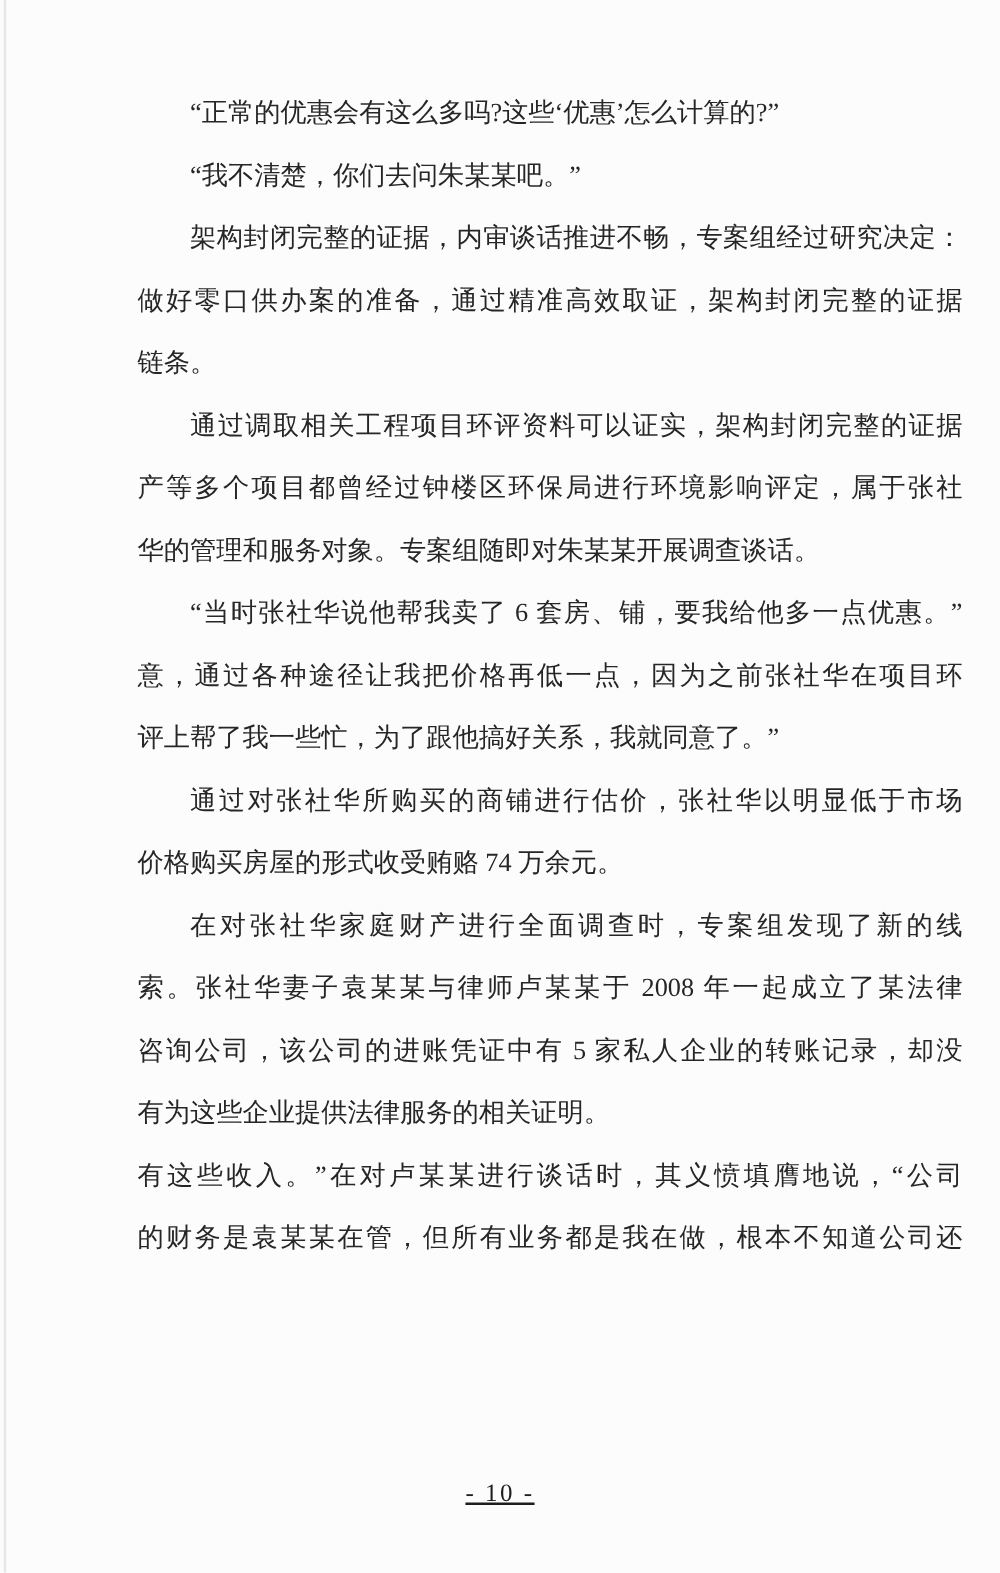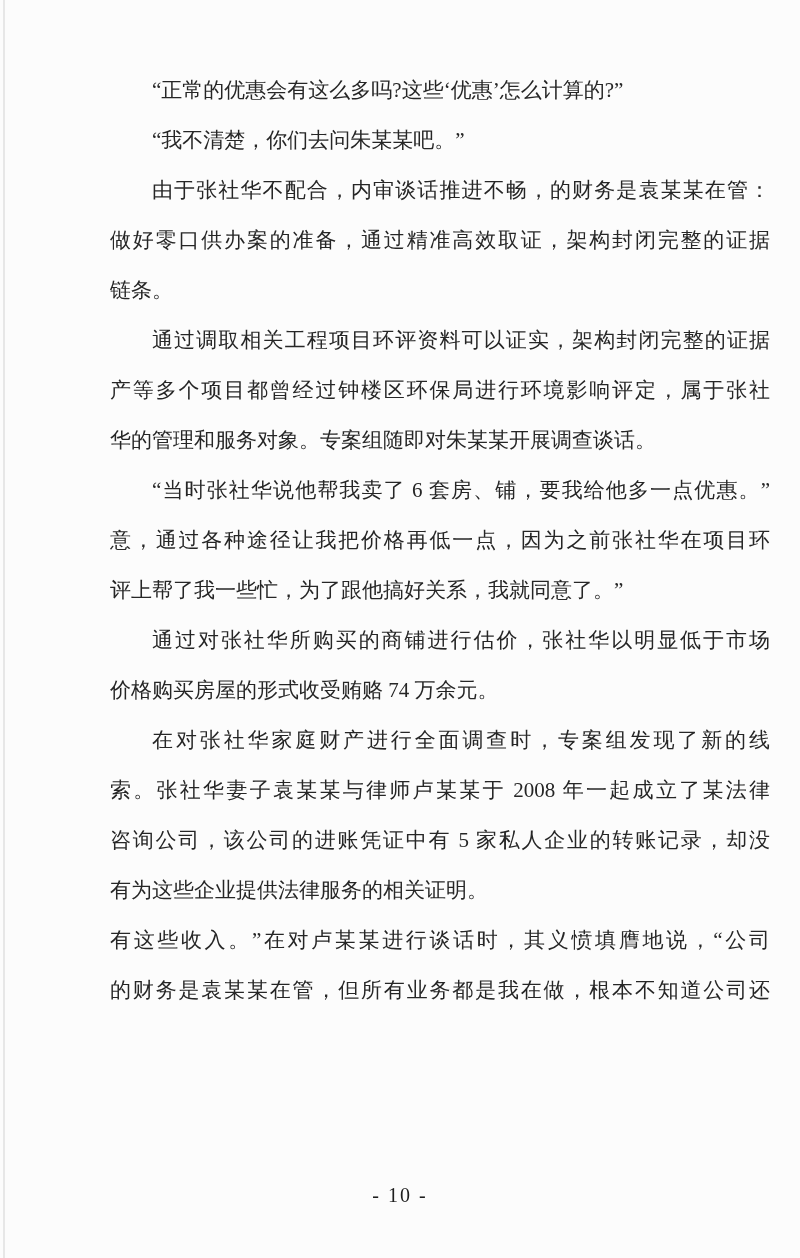--- a/index.html
+++ b/index.html
@@ -59,31 +59,32 @@
   .page-number {
     position: absolute;
     left: 0;
     top: 1180px;
     width: 800px;
     text-align: center;
     font-size: 20px;
     line-height: 30px;
     color: #1e1e1e;
     letter-spacing: 2px;
+    text-decoration: underline;
   }
 </style>
 </head>
 <body>
 
 <div class="page">
   <div class="scan-edge"></div>
   <div class="text-block">
       <div class="line indent">“正常的优惠会有这么多吗?这些‘优惠’怎么计算的?”</div>
       <div class="line indent">“我不清楚，你们去问朱某某吧。”</div>
-      <div class="line indent j">由于张社华不配合，内审谈话推进不畅，的财务是袁某某在管：</div>
+      <div class="line indent j">架构封闭完整的证据，内审谈话推进不畅，专案组经过研究决定：</div>
       <div class="line j">做好零口供办案的准备，通过精准高效取证，架构封闭完整的证据</div>
       <div class="line">链条。</div>
       <div class="line indent j">通过调取相关工程项目环评资料可以证实，架构封闭完整的证据</div>
       <div class="line j">产等多个项目都曾经过钟楼区环保局进行环境影响评定，属于张社</div>
       <div class="line">华的管理和服务对象。专案组随即对朱某某开展调查谈话。</div>
       <div class="line indent j">“当时张社华说他帮我卖了 6 套房、铺，要我给他多一点优惠。”</div>
       <div class="line j">意，通过各种途径让我把价格再低一点，因为之前张社华在项目环</div>
       <div class="line">评上帮了我一些忙，为了跟他搞好关系，我就同意了。”</div>
       <div class="line indent j">通过对张社华所购买的商铺进行估价，张社华以明显低于市场</div>
       <div class="line">价格购买房屋的形式收受贿赂 74 万余元。</div>

